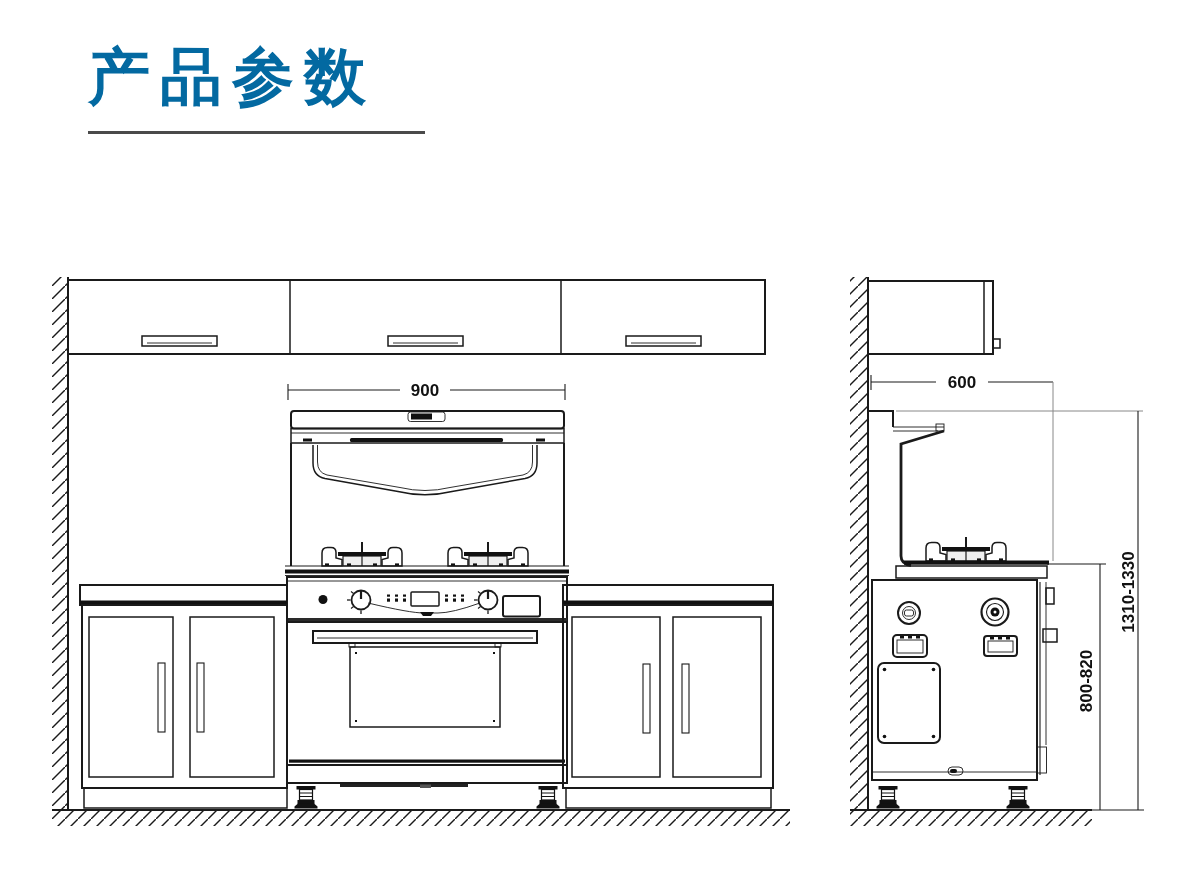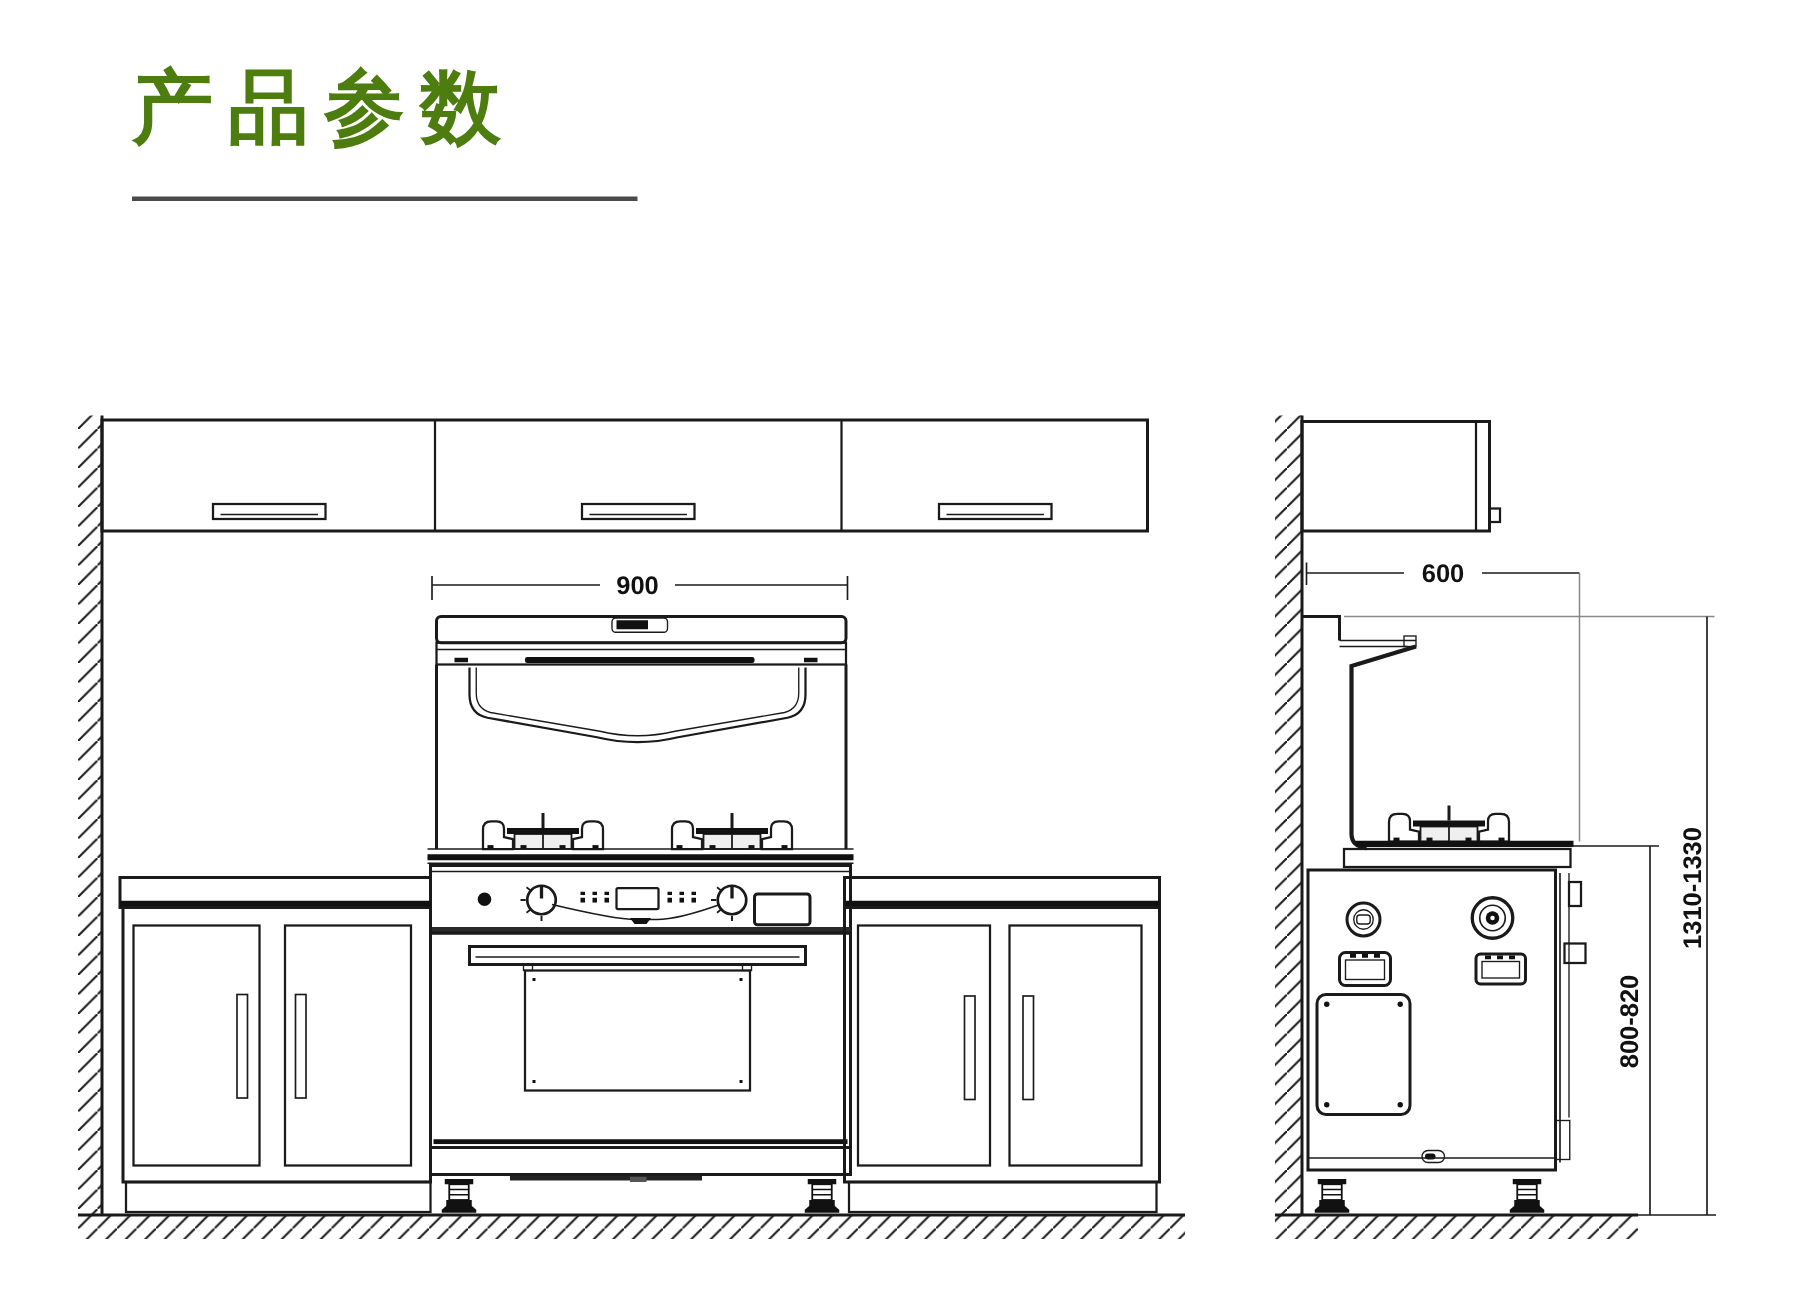--- a/index.html
+++ b/index.html
@@ -1,18 +1,18 @@
 <!DOCTYPE html>
 <html><head>
 <meta charset="utf-8">
 <style>
   html,body{margin:0;padding:0;background:#ffffff;width:1200px;height:872px;overflow:hidden;
             font-family:"Liberation Sans", sans-serif;}
   .stage{position:relative;width:1200px;height:872px;background:#fff;}
-  .title{position:absolute;left:88px;top:40px;font-size:54px;font-weight:900;color:#4d7c0f;
+  .title{position:absolute;left:88px;top:40px;font-size:62px;font-weight:900;color:#0369a1;
          letter-spacing:10px;line-height:1.2;font-family:"Liberation Sans", sans-serif;}
   .title-underline{position:absolute;left:88px;top:131px;width:337px;height:3px;background:#4a4a4a;}
   svg{position:absolute;left:0;top:0;}
   .ln  {stroke:#1a1a1a;stroke-width:1.5;fill:none;}
   .ln2 {stroke:#1a1a1a;stroke-width:2;fill:none;}
   .ln3 {stroke:#1a1a1a;stroke-width:2.8;fill:none;}
   .thin{stroke:#1a1a1a;stroke-width:0.9;fill:none;}
   .ext {stroke:#888;stroke-width:1;fill:none;}
   .dim {stroke:#1a1a1a;stroke-width:1.1;fill:none;}
   .dfill{fill:#111111;stroke:none;}

